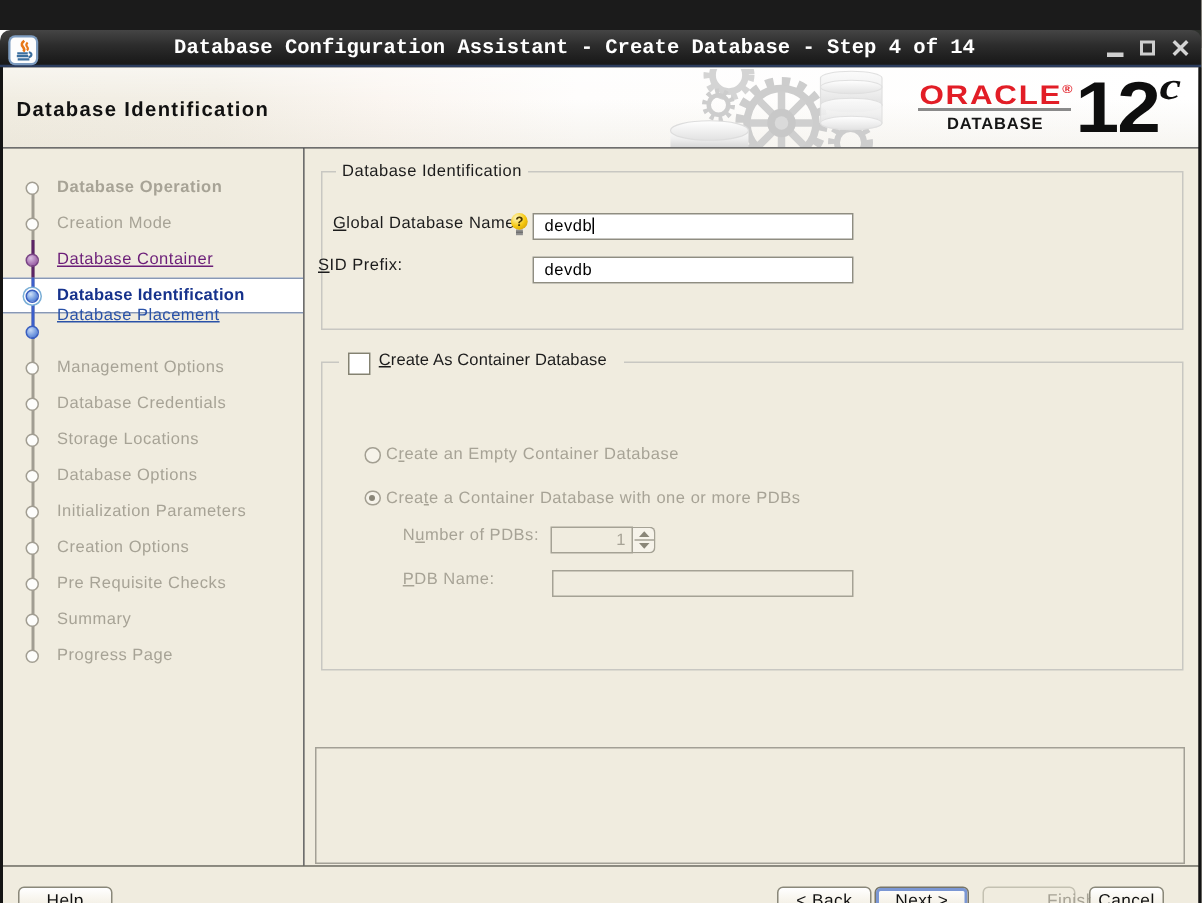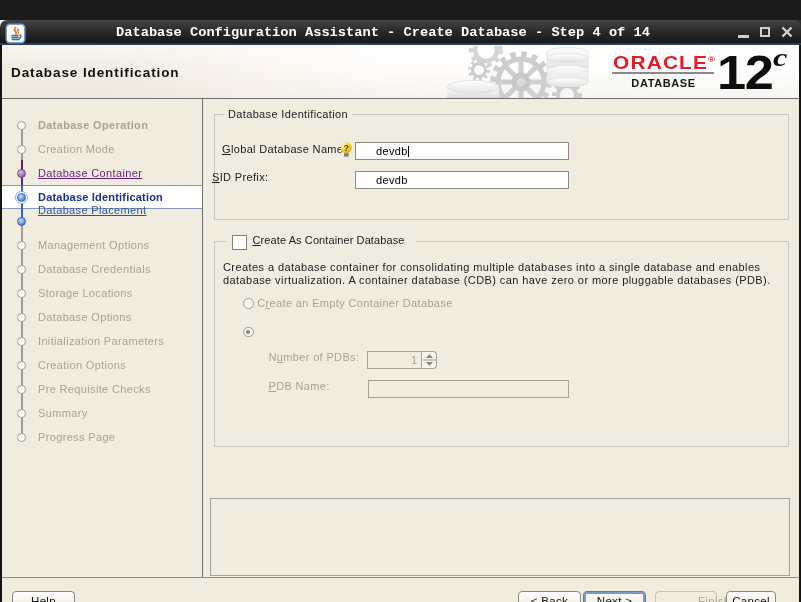--- a/index.html
+++ b/index.html
@@ -7,21 +7,21 @@
 #win{position:relative;width:801px;height:602px;margin-top:20px;}
 .abs{position:absolute;}
 .lbl{font-size:11px;letter-spacing:0.35px;color:#1c1c1c;white-space:nowrap;}
 .gray{color:#a7a396;}
 .mn{text-decoration:underline;text-underline-offset:1px;}
 .btn{position:absolute;height:20px;border:1px solid #8a887a;border-radius:4px;
   background:linear-gradient(#ffffff,#f7f4ec 45%,#e9e5d8);
   font-size:11.5px;letter-spacing:0.3px;color:#111;text-align:center;line-height:19px;box-sizing:border-box;}
 .btn.dis{color:#a7a396;border-color:#c4c1b2;background:#f0ecdf;}
 .field{position:absolute;background:#fff;border:1px solid #8f8d81;box-sizing:border-box;
-  font-size:11px;letter-spacing:0.35px;color:#000;padding:1px 3px 0 20px;line-height:15px;}
+  font-size:11px;letter-spacing:0.35px;color:#000;padding:1px 3px 0 7px;line-height:15px;}
 .groupbox{position:absolute;border:1px solid #c8c7c2;box-sizing:border-box;}
 .radio{position:absolute;width:10.6px;height:10.6px;border:1.4px solid #a39f92;border-radius:50%;background:#f6f3ea;box-sizing:border-box;}
 </style>
 </head>
 <body>
 <div id="win">
 
   <div class="abs" style="left:0;top:0;width:14px;height:10px;background:#ffffff;"></div>
   <div class="abs" style="left:780px;top:0;width:21px;height:12px;background:#2c2f2b;"></div>
 
@@ -176,27 +176,27 @@
   <div class="field" style="left:355px;top:122px;width:214px;height:18px;">devdb<span style="display:inline-block;width:1px;height:11px;background:#000;vertical-align:-2px;"></span></div>
 
   <div class="abs lbl" style="left:212px;top:150.5px;text-align:right;"><span class="mn">S</span>ID Prefix:</div>
   <div class="field" style="left:355px;top:151px;width:214px;height:18px;">devdb</div>
 
   <div class="groupbox" style="left:214px;top:221px;width:575px;height:206px;"></div>
   <div class="abs" style="left:226px;top:212px;width:190px;height:20px;background:#f0ecdf;"></div>
   <div class="abs" style="left:232px;top:215px;width:15px;height:15px;background:#fff;border:1px solid #848271;box-sizing:border-box;"></div>
   <div class="abs lbl" style="left:252.5px;top:214px;letter-spacing:0.1px;"><span class="mn">C</span>reate As Container Database</div>
 
-  <div class="abs lbl" style="left:223px;top:241px;line-height:13.4px;letter-spacing:0.42px;">Creates a database container for consolidating multiple databases into a single database and enables<br>database virtualization. A container database (CDB) can have zero or more pluggable databases (PDB).</div>
 
   <div class="radio" style="left:243px;top:278px;"></div>
   <div class="abs lbl gray" style="left:257.3px;top:277.2px;">C<span class="mn">r</span>eate an Empty Container Database</div>
 
   <div class="radio" style="left:243px;top:306.7px;"></div>
   <div class="abs" style="left:245.8px;top:309.7px;width:4.6px;height:4.6px;border-radius:50%;background:#8a8678;"></div>
+  <div class="abs lbl gray" style="left:257.3px;top:305.5px;">Crea<span class="mn">t</span>e a Container Database with one or more PDBs</div>
 
   <div class="abs lbl gray" style="left:268.5px;top:331.4px;">N<span class="mn">u</span>mber of PDBs:</div>
 
   <div class="abs" style="left:367px;top:331px;width:55px;height:18px;border:1px solid #a5a295;box-sizing:border-box;font-size:11px;color:#a7a396;text-align:right;padding:1px 4px 0 0;line-height:15px;">1</div>
   <div class="abs" style="left:422px;top:331px;width:15px;height:18px;border:1px solid #a5a295;border-left:none;border-radius:0 4px 4px 0;box-sizing:border-box;background:#f6f3ea;"></div>
   <svg class="abs" style="left:422px;top:331px;" width="15" height="18" viewBox="0 0 15 18">
     <path d="M1 9 H14" stroke="#a5a295" stroke-width="1"></path>
     <path d="M7.5 3.2 L11 7 H4 Z" fill="#8a8678"></path>
     <path d="M7.5 14.8 L11 11 H4 Z" fill="#8a8678"></path>
   </svg>

